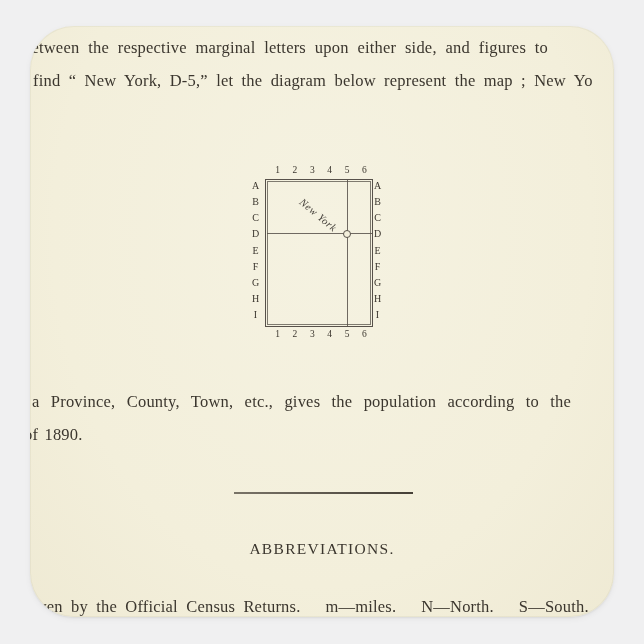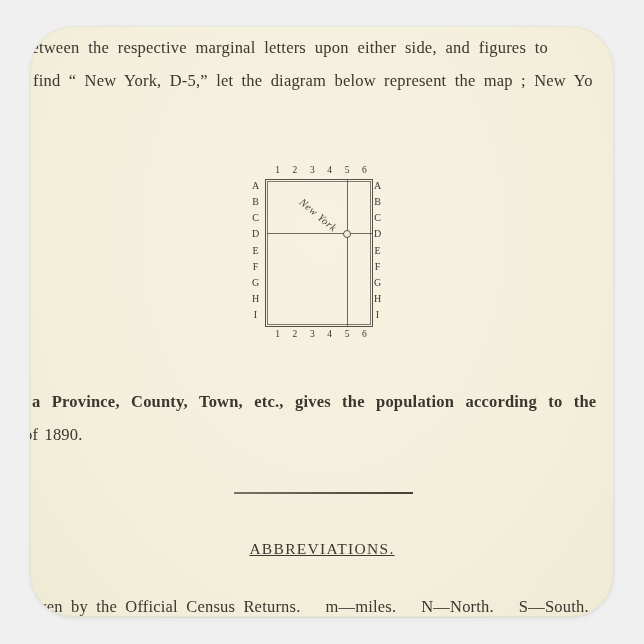--- a/index.html
+++ b/index.html
@@ -27,34 +27,33 @@
   .bodyline{
     position:absolute;
     white-space:pre;
     font-size:16.5px;
     line-height:20px;
     color:var(--ink-color);
     letter-spacing:.2px;
   }
   .l1{top:12px;left:-7px;word-spacing:4.5px;}
   .l2{top:45px;left:3px;word-spacing:4px;}
-  .l3{top:366px;left:2px;word-spacing:7px;font-weight:bold;}
+  .l3{top:366px;left:2px;word-spacing:7px;}
   .l4{top:399px;left:-6px;word-spacing:2px;}
   .l5{top:551px;left:-5px;word-spacing:4px;margin-top:20px;}
   .rule{
     position:absolute;left:204px;top:466px;width:179px;height:2px;
     background:linear-gradient(to right, rgba(80,74,64,.75), rgba(60,54,46,.95));
   }
   .heading{
     position:absolute;top:514px;left:0;width:100%;
     text-align:center;
     font-size:15.5px;
     letter-spacing:1.3px;
     color:var(--ink-color);
-    text-decoration:underline;
   }
 
   
   .diagram{position:absolute;left:0;top:0;width:100%;height:100%;pointer-events:none;}
   .frame{
     position:absolute;left:235px;top:153px;width:108px;height:148px;
     border:1.2px solid var(--line-color);
   }
   .frame-inner{
     position:absolute;inset:1.4px;

